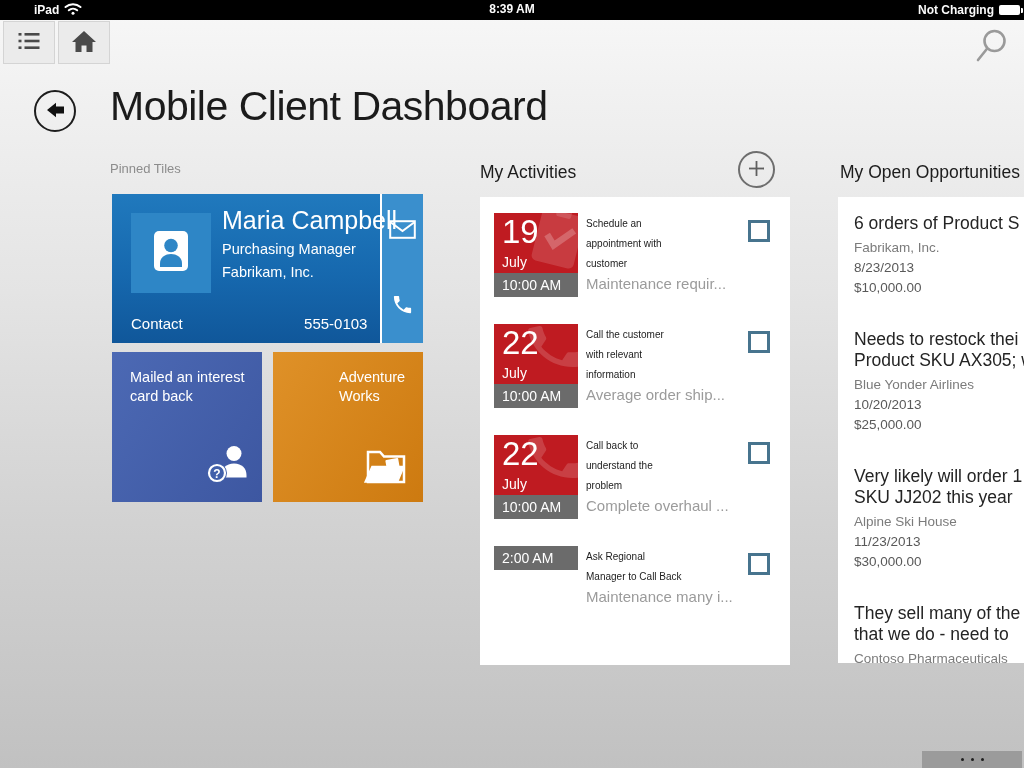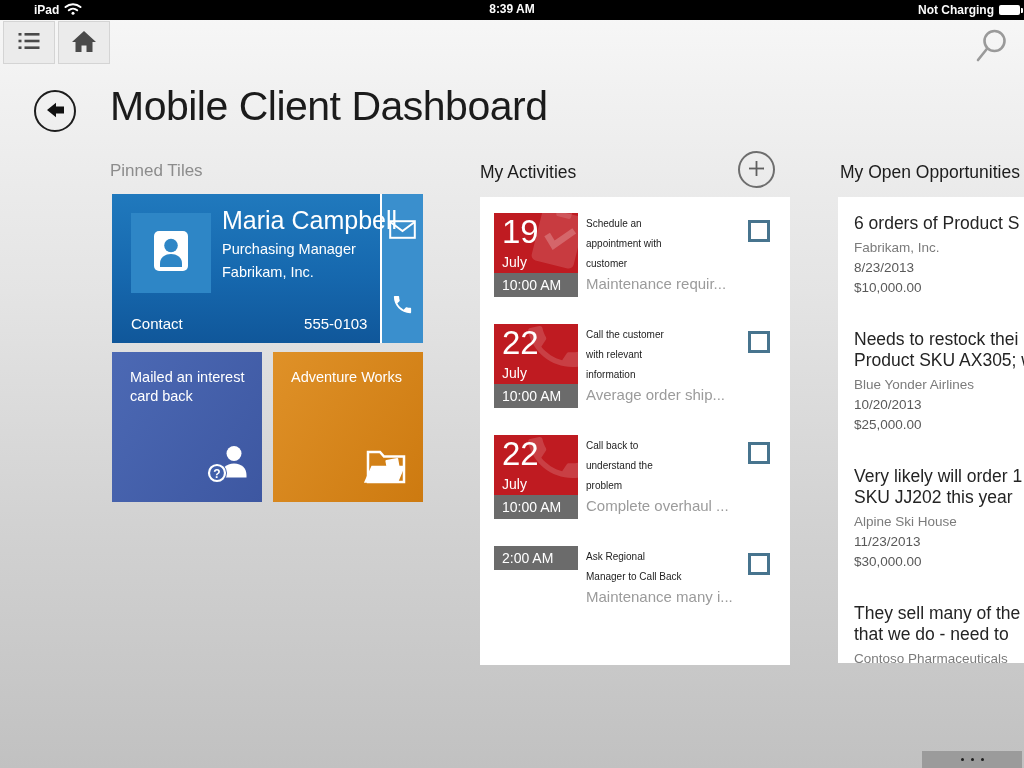--- a/index.html
+++ b/index.html
@@ -22,21 +22,21 @@
   .btn-list{left:3px;}
   .btn-home{left:58px;}
   .search-btn{position:absolute;top:28px;right:14px;width:38px;height:38px;display:flex;align-items:center;justify-content:center;}
 
   
   .back-btn{position:absolute;left:34px;top:90px;width:42px;height:42px;border:2.5px solid #1d1d1d;border-radius:50%;
     box-sizing:border-box;display:flex;align-items:center;justify-content:center;background:transparent;}
   .page-title{position:absolute;left:110px;top:83px;font-size:41px;font-weight:200;color:#1b1b1b;letter-spacing:-0.5px;white-space:nowrap;}
 
   
-  .pinned-label{position:absolute;left:110px;top:161px;font-size:17px;color:#8c8c8c;}
+  .pinned-label{position:absolute;left:110px;top:161px;font-size:13px;color:#8c8c8c;}
   .act-header{position:absolute;left:480px;top:162px;font-size:17.5px;color:#1c1c1c;}
   .opp-header{position:absolute;left:840px;top:162px;font-size:17.5px;color:#1c1c1c;white-space:nowrap;}
   .add-btn{position:absolute;left:738px;top:151px;width:37px;height:37px;border:2px solid #6e6e6e;border-radius:50%;
     box-sizing:border-box;display:flex;align-items:center;justify-content:center;background:transparent;}
 
   
   .contact-card{position:absolute;left:112px;top:194px;width:311px;height:149px;display:flex;}
   .cc-main{position:relative;width:261px;height:100%;background:linear-gradient(180deg,#2079bd 0%,#1668ae 55%,#10579a 100%);color:#fff;padding-left:48px;}
   .cc-avatar{position:absolute;left:19px;top:19px;width:80px;height:80px;background:#2e86c6;display:flex;align-items:center;justify-content:center;}
   .cc-name{position:absolute;left:110px;top:12px;font-size:25px;font-weight:300;white-space:nowrap;}
@@ -44,21 +44,21 @@
   .cc-company{position:absolute;left:110px;top:70px;font-size:14.5px;}
   .cc-entity{position:absolute;left:19px;bottom:11px;font-size:15px;}
   .cc-phone{position:absolute;right:13px;bottom:11px;font-size:15px;}
   .cc-actions{width:50px;border-left:2px solid #fff;box-sizing:border-box;display:flex;flex-direction:column;}
   .cc-action{flex:1;background:#3a8fcd;display:flex;align-items:center;justify-content:center;}
   .cc-action + .cc-action{border-top:2px solid #fff;}
 
   
   .tile{position:absolute;top:352px;width:150px;height:150px;color:#fff;box-sizing:border-box;}
   .tile-lead{left:112px;background:linear-gradient(125deg,#4c69b4 0%,#3d57a1 100%);}
-  .tile-account{left:273px;background:linear-gradient(125deg,#df9128 0%,#cd7a10 100%);}
+  .tile-account{left:273px;background:linear-gradient(125deg,#df9128 0%,#cd7a10 100%);padding-left:48px;}
   .tile-label{padding:16px 14px 0 18px;font-size:14.5px;line-height:19px;}
   .tile-icon{position:absolute;right:13px;bottom:13px;}
 
   
   .act-panel{position:absolute;left:480px;top:197px;width:310px;height:468px;background:#fff;
     box-sizing:border-box;padding:16px 0 0 14px;}
   .act-row{position:relative;display:flex;height:84px;margin-bottom:27px;}
   .date-tile{width:84px;height:84px;flex:none;}
   .date-red{position:relative;height:60px;background:#bf1b21;color:#fff;overflow:hidden;
     box-sizing:border-box;padding:3px 0 3px 8px;display:flex;flex-direction:column;justify-content:space-between;}

